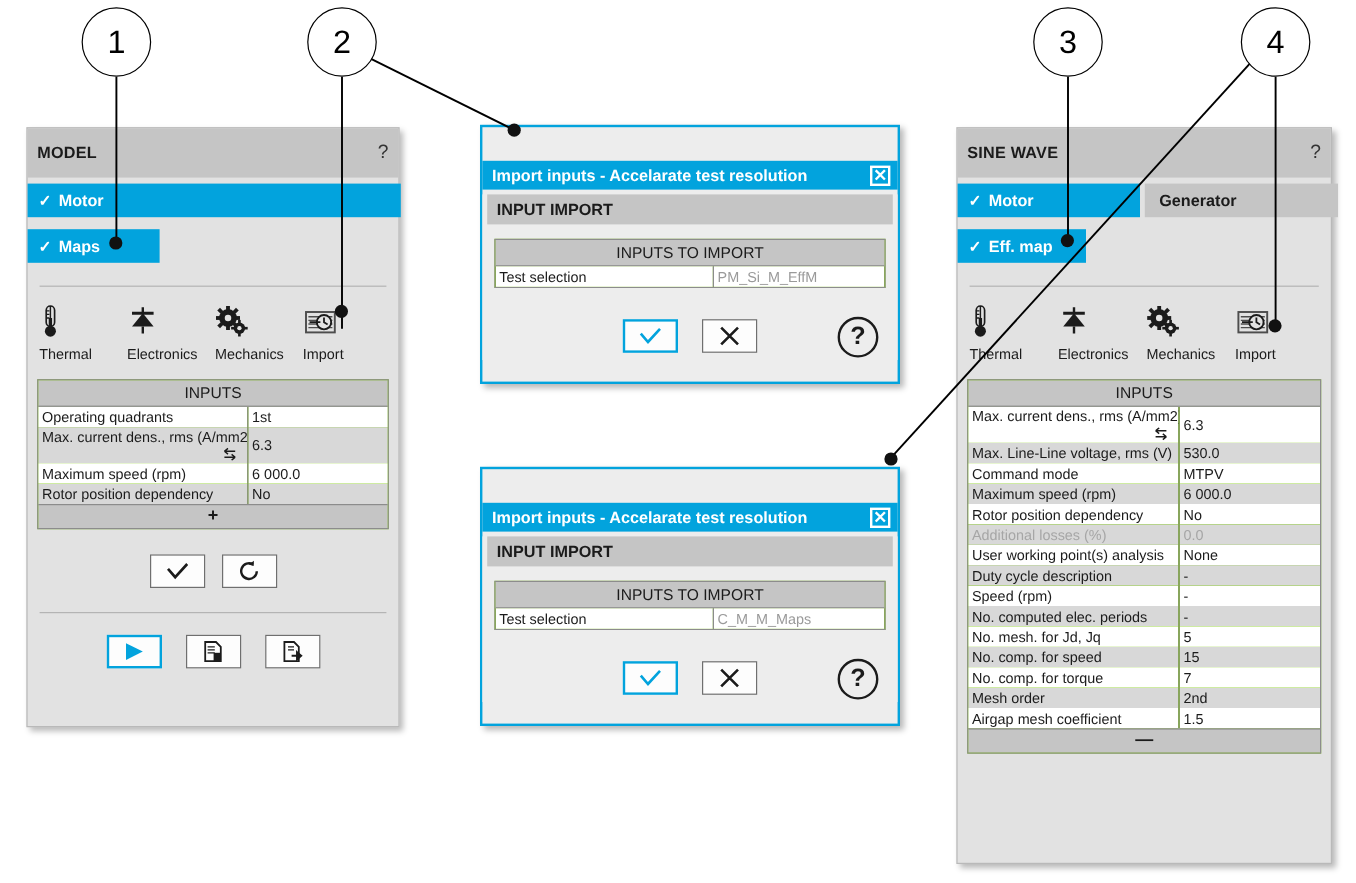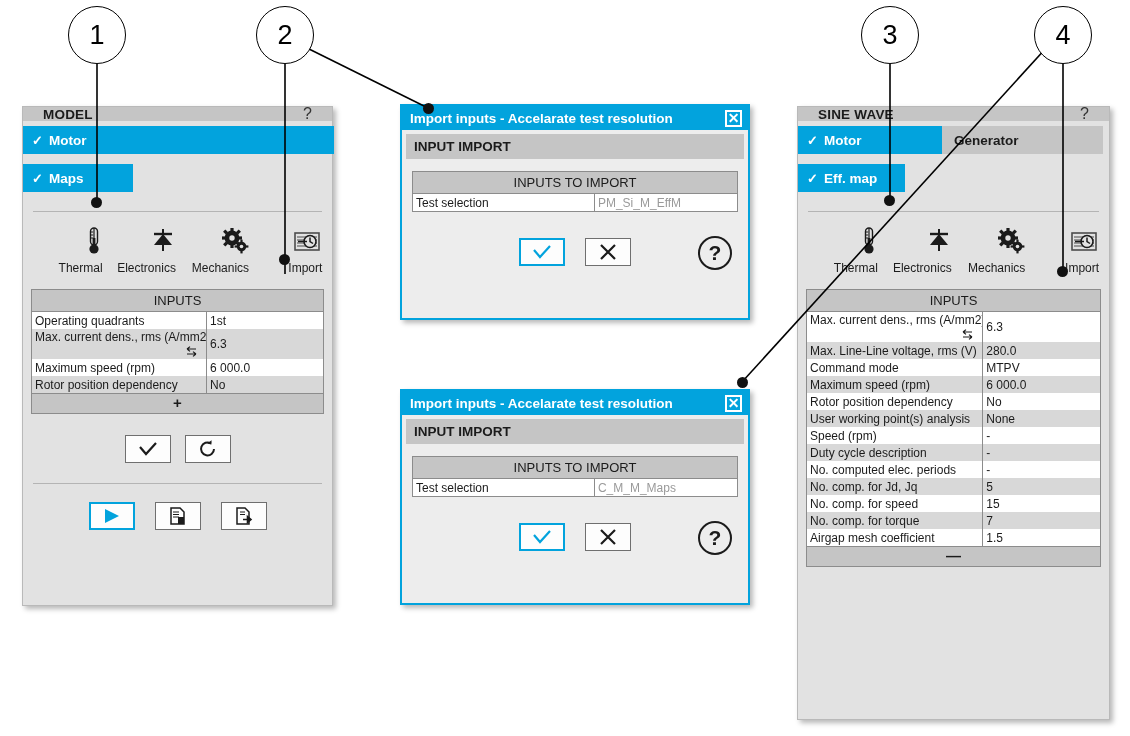--- a/index.html
+++ b/index.html
@@ -13,44 +13,44 @@
 
   
   .panel{
     position:absolute;
     background:#e2e2e2;
     border:1px solid #b9b9b9;
     box-shadow:3px 3px 5px rgba(0,0,0,.28);
     box-sizing:border-box;
   }
   .panel-title{
-    height:14px;background:#c5c5c5;
+    height:41px;background:#c5c5c5;
     display:flex;align-items:center;justify-content:space-between;
-    padding:0 20px;box-sizing:border-box;
+    padding:0 8px;box-sizing:border-box;
     font-size:13.5px;font-weight:bold;color:#1b1b1b;letter-spacing:.2px;
   }
   .panel-title .qmark{font-size:16px;font-weight:normal;color:#333;}
 
   
   .tabrow{height:28px;position:relative;margin-top:5px;}
   .tab{
     position:absolute;top:0;height:28px;
     display:flex;align-items:center;
     font-size:13.5px;font-weight:bold;color:#ffffff;
     box-sizing:border-box;padding-left:9px;
     background:#02a3dd;
   }
   .tab .tick{font-size:13px;margin-right:6px;font-weight:bold;}
   .tab.inactive{background:#c5c5c5;color:#1b1b1b;}
 
   .hrule{height:1px;background:#b4b4b4;margin:0 10px;}
 
   
   .iconstrip{display:flex;justify-content:space-around;padding:14px 8px 4px 8px;}
-  .icontile{display:flex;flex-direction:column;align-items:flex-end;width:70px;}
+  .icontile{display:flex;flex-direction:column;align-items:flex-start;width:70px;}
   .iconglyph{height:30px;display:flex;align-items:flex-end;justify-content:center;}
   .iconlabel{font-size:12px;color:#1b1b1b;margin-top:5px;}
 
   
   .tablewrap{margin:6px 8px 0 8px;border:1px solid #8c8c8c;background:#84cc16;}
   .tbl-head{
     background:#c5c5c5;text-align:center;font-size:13px;color:#1b1b1b;
     padding:3px 0;border-bottom:1px solid #8c8c8c;
   }
   table.grid{width:100%;border-collapse:collapse;font-size:12px;color:#1b1b1b;table-layout:fixed;}
@@ -77,21 +77,21 @@
   .dialog{
     position:absolute;background:#ededed;
     border:2px solid #02a3dd;
     box-shadow:3px 3px 5px rgba(0,0,0,.28);
     box-sizing:border-box;
   }
   .dlg-title{
     height:24px;background:#02a3dd;color:#fff;
     display:flex;align-items:center;justify-content:space-between;
     padding:0 6px 0 8px;box-sizing:border-box;
-    font-size:13.5px;font-weight:bold;
+    font-size:13.5px;font-weight:bold;margin-top:28px;
   }
   .dlg-close{
     width:17px;height:17px;border:2px solid #ffffff;background:#02a3dd;
     display:flex;align-items:center;justify-content:center;
     font-size:14px;line-height:13px;color:#fff;font-weight:bold;box-sizing:border-box;
   }
   .dlg-section{
     background:#c5c5c5;font-size:13.5px;font-weight:bold;color:#1b1b1b;
     padding:5px 8px;margin:4px 4px 0 4px;
   }
@@ -374,21 +374,21 @@
     <div class="panel-title">
       <span>SINE WAVE</span>
       <span class="qmark">?</span>
     </div>
 
     <div class="tabrow">
       <div class="tab" style="left:0;width:152px;">
         <span class="tick">✓</span>
         <span>Motor</span>
       </div>
-      <div class="tab inactive" style="left:144px;width:161px;padding-left:12px;">
+      <div class="tab inactive" style="left:156px;width:161px;padding-left:12px;">
         <span>Generator</span>
       </div>
     </div>
 
     <div class="tabrow" style="margin-top:10px;">
       <div class="tab" style="left:0;width:107px;">
         <span class="tick">✓</span>
         <span>Eff. map</span>
       </div>
     </div>
@@ -466,61 +466,69 @@
         <tbody>
             <tr class="">
               <td style="width:60%"><span>Max. current dens., rms (A/mm2)</span><span style="float:right;margin-right:5px"><svg class="lnk" width="13" height="11" viewBox="0 0 13 11">
                     <path d="M2 3 h9 M2 3 l3 -2.4 M2 3 l3 2.4" stroke="#1b1b1b" stroke-width="1.2" fill="none"></path>
                     <path d="M11 8 h-9 M11 8 l-3 -2.4 M11 8 l-3 2.4" stroke="#1b1b1b" stroke-width="1.2" fill="none"></path>
                   </svg></span></td>
               <td class="val">6.3</td>
             </tr>
             <tr class="">
               <td style="width:60%"><span>Max. Line-Line voltage, rms (V)</span></td>
-              <td class="val">280.0</td>
+              <td class="val">530.0</td>
             </tr>
             <tr class="">
               <td style="width:60%"><span>Command mode</span></td>
               <td class="val">MTPV</td>
             </tr>
             <tr class="">
               <td style="width:60%"><span>Maximum speed (rpm)</span></td>
               <td class="val">6 000.0</td>
             </tr>
             <tr class="">
               <td style="width:60%"><span>Rotor position dependency</span></td>
               <td class="val">No</td>
             </tr>
+            <tr class="dim">
+              <td style="width:60%"><span>Additional losses (%)</span></td>
+              <td class="val">0.0</td>
+            </tr>
             <tr class="">
               <td style="width:60%"><span>User working point(s) analysis</span></td>
               <td class="val">None</td>
             </tr>
             <tr class="">
+              <td style="width:60%"><span>Duty cycle description</span></td>
+              <td class="val">-</td>
+            </tr>
+            <tr class="">
               <td style="width:60%"><span>Speed (rpm)</span></td>
               <td class="val">-</td>
             </tr>
             <tr class="">
-              <td style="width:60%"><span>Duty cycle description</span></td>
-              <td class="val">-</td>
-            </tr>
-            <tr class="">
               <td style="width:60%"><span>No. computed elec. periods</span></td>
               <td class="val">-</td>
             </tr>
             <tr class="">
-              <td style="width:60%"><span>No. comp. for Jd, Jq</span></td>
+              <td style="width:60%"><span>No. mesh. for Jd, Jq</span></td>
               <td class="val">5</td>
             </tr>
             <tr class="">
               <td style="width:60%"><span>No. comp. for speed</span></td>
               <td class="val">15</td>
             </tr>
             <tr class="">
               <td style="width:60%"><span>No. comp. for torque</span></td>
               <td class="val">7</td>
+            </tr>
+            <tr class="">
+              <td style="width:60%"><span>Mesh order</span></td>
+              <td class="val">2nd</td>
             </tr>
             <tr class="">
               <td style="width:60%"><span>Airgap mesh coefficient</span></td>
               <td class="val">1.5</td>
             </tr>
           </tbody>
       </table>
       <div class="tbl-foot">—</div>
     </div>
   </div>

